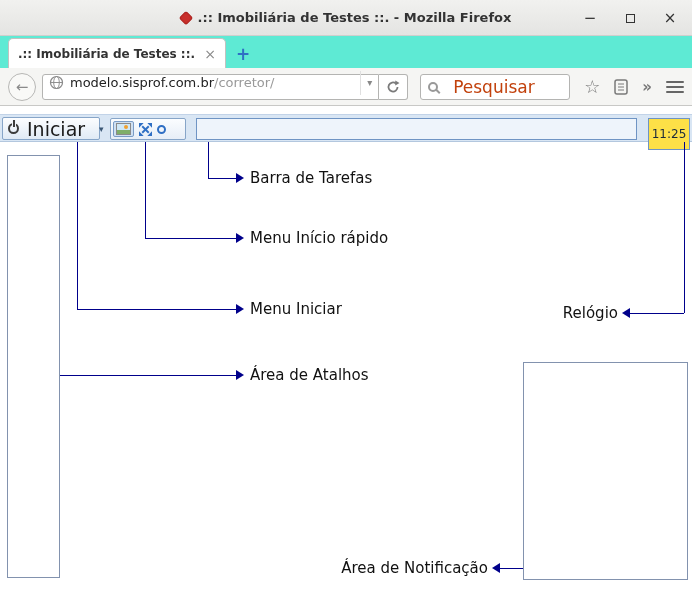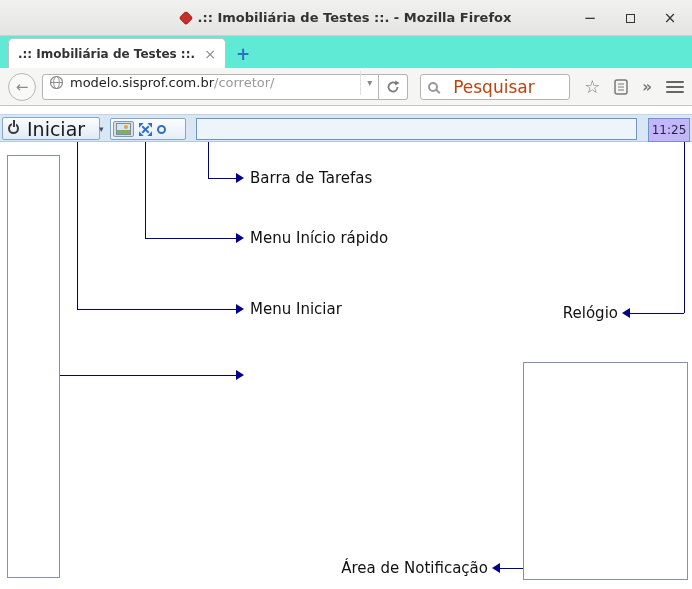--- a/index.html
+++ b/index.html
@@ -62,21 +62,21 @@
   .start-caret { font-size:9px; color:#3b5775; }
   .quicklaunch { position:absolute; left:110px; top:3px; width:76px; height:22px; border:1px solid #87a5c8; border-radius:2px;
                  background:linear-gradient(#fbfdff,#e7eef7); display:flex; align-items:center; padding:0 2px; gap:5px; }
   .ql-item { display:flex; align-items:center; justify-content:center; }
   .ql-item.pressed { border:1px solid #7a9cc6; background:#cfe0f2; padding:1px 2px; border-radius:2px; }
   .pic-icon { position:relative; width:15px; height:12px; border:1px solid #8a8a8a;
               background:linear-gradient(180deg,#cfe7f7 55%,#7fae6a 45%); display:inline-block; }
   .pic-icon::after { content:""; position:absolute; top:1px; right:2px; width:4px; height:4px; border-radius:50%; background:#f0a030; }
   .help-ring { width:9px; height:9px; border:2px solid #2f6fc4; border-radius:50%; display:inline-block; }
   .taskbar-bar { position:absolute; left:196px; top:3px; width:441px; height:22px; background:#eef4fb; border:1px solid #6f94c4; }
-  .clock { position:absolute; left:648px; top:3px; width:42px; height:24px; background:#c4b5fd; border:1px solid #6f94c4;
+  .clock { position:absolute; left:648px; top:3px; width:42px; height:32px; background:#fde047; border:1px solid #6f94c4;
            display:flex; align-items:center; justify-content:center; font-size:12px; color:#1b2a3a; }
 
   .shortcut-rect { position:absolute; left:7px; top:49px; width:53px; height:423px; border:1px solid #8292ae; background:#fff; }
   .notif-rect { position:absolute; left:523px; top:256px; width:165px; height:218px; border:1px solid #8292ae; background:#fff; }
 
   .ln { position:absolute; background:#00008b; }
   .ln.v { width:1px; }
   .ln.h { height:1px; }
   .arr { position:absolute; width:0; height:0; border-top:5px solid transparent; border-bottom:5px solid transparent; }
   .arr.right { border-left:8px solid #00008b; }
@@ -202,16 +202,17 @@
     <div class="arr right" style="left:236px; top:127px;"></div>
     <div class="arr right" style="left:236px; top:198px;"></div>
     <div class="arr right" style="left:236px; top:264px;"></div>
     <div class="arr left" style="left:622px; top:202px;"></div>
     <div class="arr left" style="left:492px; top:457px;"></div>
 
     <div class="ann-label" style="left:250px; top:62px;">Barra de Tarefas</div>
     <div class="ann-label" style="left:250px; top:122px;text-align:center;">Menu Início rápido</div>
     <div class="ann-label" style="left:250px; top:193px;">Menu Iniciar</div>
     <div class="ann-label ra" style="right:74px; top:197px;">Relógio</div>
+    <div class="ann-label" style="left:250px; top:259px;">Área de Atalhos</div>
     <div class="ann-label ra" style="right:204px; top:452px;">Área de Notificação</div>
 
   </div>
 </div>
 
 </body></html>

